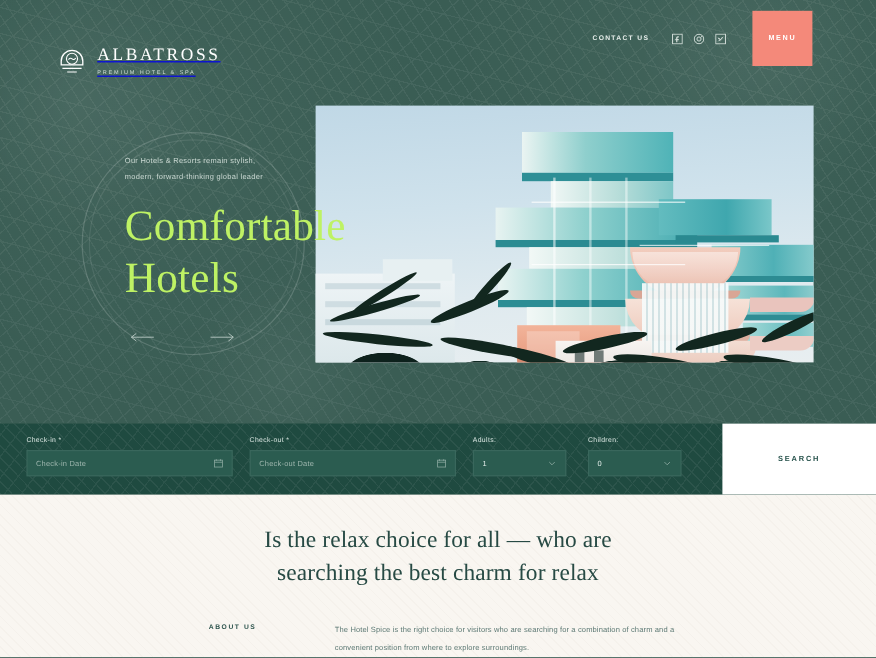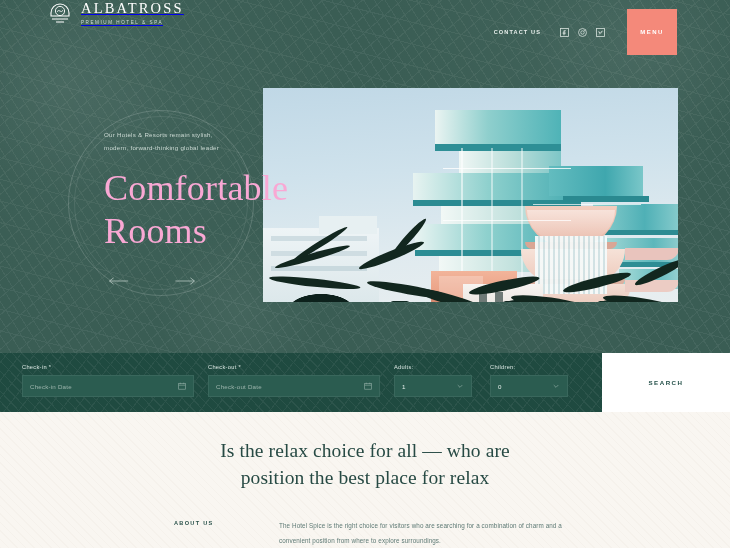--- a/index.html
+++ b/index.html
@@ -32,21 +32,21 @@
   }
   .palm-blob {
     position:absolute; border-radius:50%;
     background:radial-gradient(circle, rgba(255,255,255,0.05) 0%, rgba(255,255,255,0) 70%);
     pointer-events:none;
   }
 
   
   .header {
     position:absolute; left:0; top:0; width:730px; height:64px;
-    display:flex; align-items:flex-start; z-index:40;
+    display:flex; align-items:flex-end; z-index:40;
   }
   .logo { display:flex; align-items:center; margin-left:48px; }
   .logo-emblem { width:24px; height:26px; margin-right:9px; flex:none; }
   .logo-text { display:flex; flex-direction:column; justify-content:center; }
   .logo-name {
     font-family:"Liberation Serif", serif;
     font-size:14.5px; letter-spacing:2.2px; color:#ffffff; line-height:1.05;
   }
   .logo-sub {
     font-size:4.6px; letter-spacing:1.55px; color:#cfdcd7;
@@ -83,21 +83,21 @@
   }
 
   
   .hero-copy { position:absolute; left:104px; top:128px; z-index:20; width:230px; }
   .hero-sub {
     font-size:6.2px; line-height:2.1; color:#cbd9d3; letter-spacing:0.25px;
     max-width:132px;
   }
   .hero-title {
     font-family:"Liberation Serif", serif;
-    font-size:36px; line-height:1.18; color:#f9a8d4;
+    font-size:36px; line-height:1.18; color:#bef264;
     font-weight:normal; margin-top:13px; letter-spacing:0.2px;
     white-space:nowrap;
   }
   .hero-arrows { display:flex; gap:44px; margin-top:24px; margin-left:4px; }
   .arw { width:22px; height:10px; cursor:pointer; display:block; }
 
   
   .photo {
     position:absolute; left:263px; top:88px; width:415px; height:214px;
     z-index:12; overflow:hidden;
@@ -247,21 +247,21 @@
       <button class="menu-btn">
         <span>MENU</span>
       </button>
     </div>
   </div>
 
   <div class="hero-copy">
     <div class="hero-sub">Our Hotels &amp; Resorts remain stylish, modern, forward-thinking global leader</div>
     <h1 class="hero-title">
       <span>Comfortable</span><br>
-      <span>Rooms</span>
+      <span>Hotels</span>
     </h1>
     <div class="hero-arrows">
       <svg class="arw" viewBox="0 0 26 12">
         <line x1="1.5" y1="6" x2="24" y2="6" stroke="#bcccc6" stroke-width="0.9"></line>
         <polyline points="6.5,2.2 1.6,6 6.5,9.8" fill="none" stroke="#bcccc6" stroke-width="0.9"></polyline>
       </svg>
       <svg class="arw" viewBox="0 0 26 12">
         <line x1="1.5" y1="6" x2="24" y2="6" stroke="#bcccc6" stroke-width="0.9"></line>
         <polyline points="19.5,2.2 24.4,6 19.5,9.8" fill="none" stroke="#bcccc6" stroke-width="0.9"></polyline>
       </svg>
@@ -397,21 +397,21 @@
     <div class="search-panel">
       <span>SEARCH</span>
     </div>
   </div>
 
   <div class="about">
     <div class="about-tex"></div>
 
     <h2 class="about-title">
       <span>Is the relax choice for all — who are</span><br>
-      <span>position the best place for relax</span>
+      <span>searching the best charm for relax</span>
     </h2>
 
     <div class="about-body">
       <span class="about-label">ABOUT US</span>
       <p class="about-text">The Hotel Spice is the right choice for visitors who are searching for a combination of charm and a convenient position from where to explore surroundings.</p>
     </div>
   </div>
 
 </div>
 

